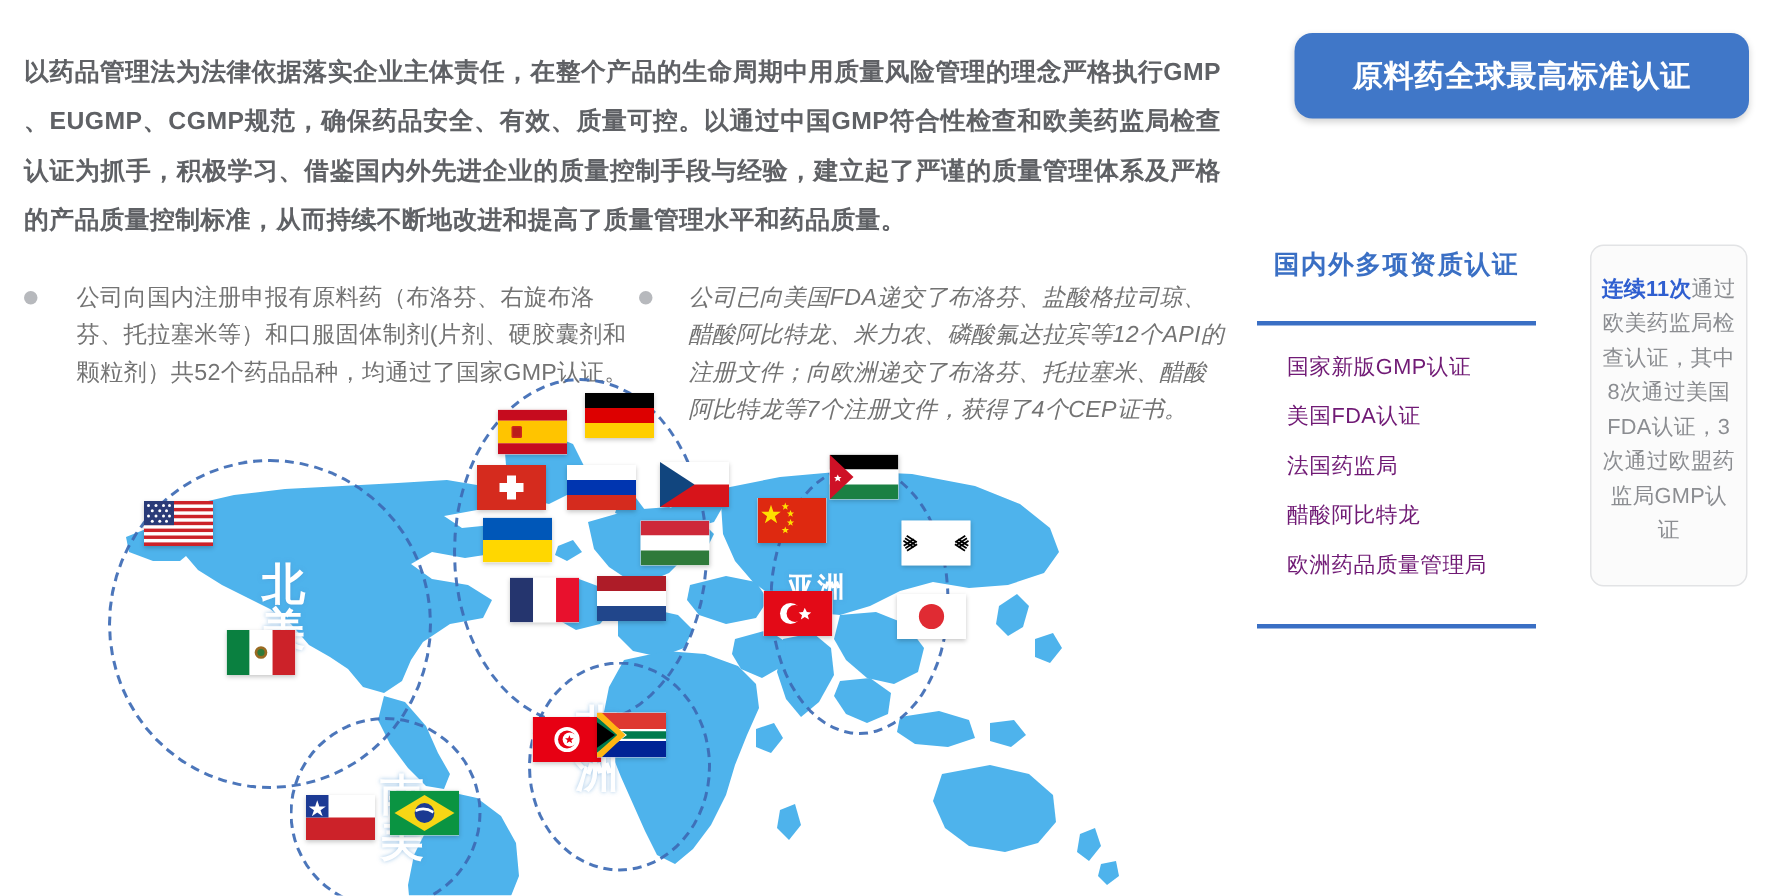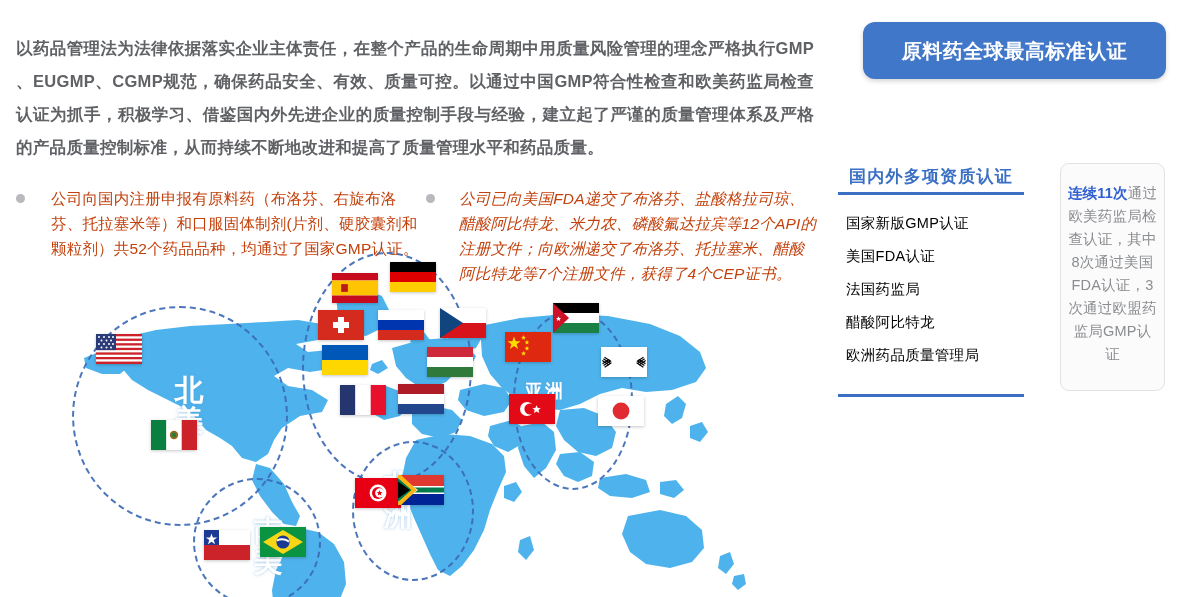--- a/index.html
+++ b/index.html
@@ -50,46 +50,47 @@
   .dot {
     flex: 0 0 auto;
     width: 9px; height: 9px;
     border-radius: 50%;
     background: #b7b9bd;
     margin: 8px 26px 0 16px;
   }
   .bullet-text {
     font-size: 15.5px;
     line-height: 25px;
-    color: #c2410c;
+    color: #737373;
     letter-spacing: .2px;
   }
   .bullet-item.second .dot { margin-left: 6px; margin-right: 24px; }
 
   
   .certs {
     position: absolute;
     left: 838px; top: 165px;
     width: 186px;
   }
   .certs-title {
     font-size: 17px; font-weight: bold;
     color: #3a6fc4;
     text-align: center;
     letter-spacing: 1.2px;
-    padding-bottom: 4px;
+    padding-bottom: 26px;
   }
   .certs-rule { height: 3px; background: #3a6fc4; }
   .certs-list { padding: 12px 0 10px 8px; }
   .cert-item {
     font-size: 14.5px;
-    color: #000000;
+    color: #701a75;
     line-height: 19px;
     padding: 7px 0;
     letter-spacing: .3px;
+    margin-left: 12px;
   }
   .certs-rule-bottom { height: 3px; background: #3a6fc4; margin-top: 12px; }
 
   
   .card {
     position: absolute;
     left: 1060px; top: 163px;
     width: 105px; height: 228px;
     background: #fbfbfb;
     border: 1px solid #e2e3e5;

